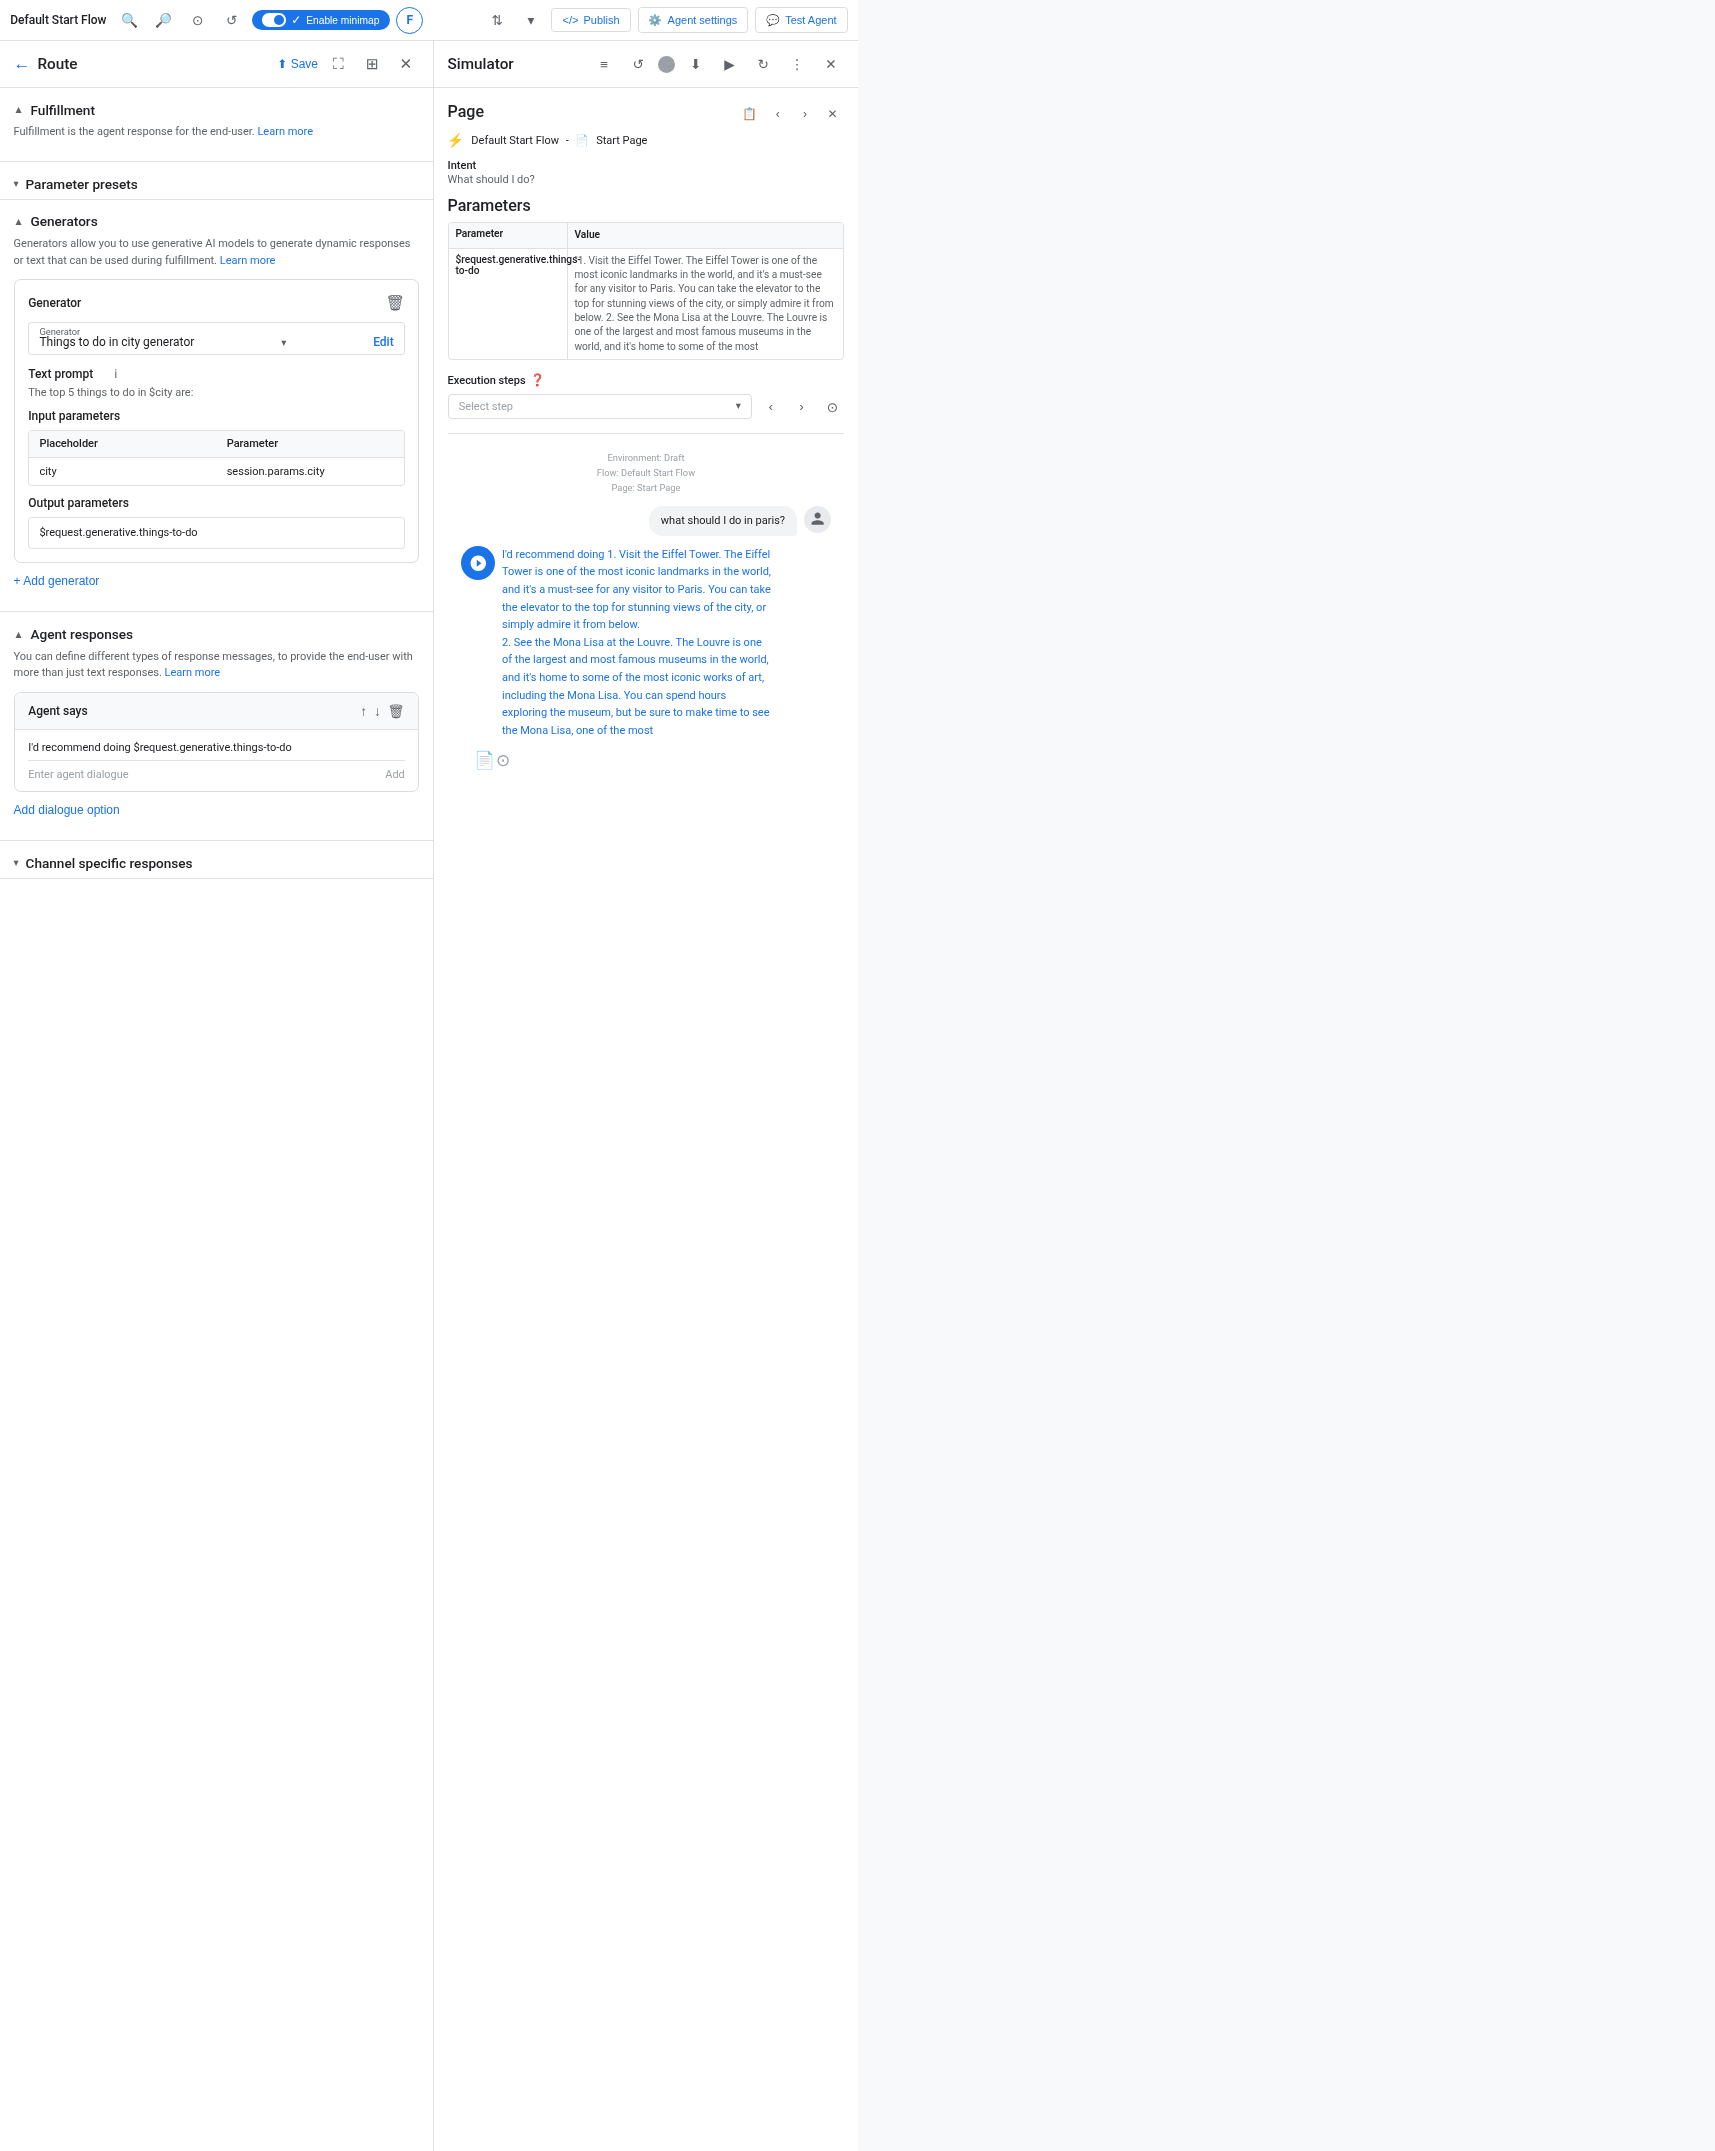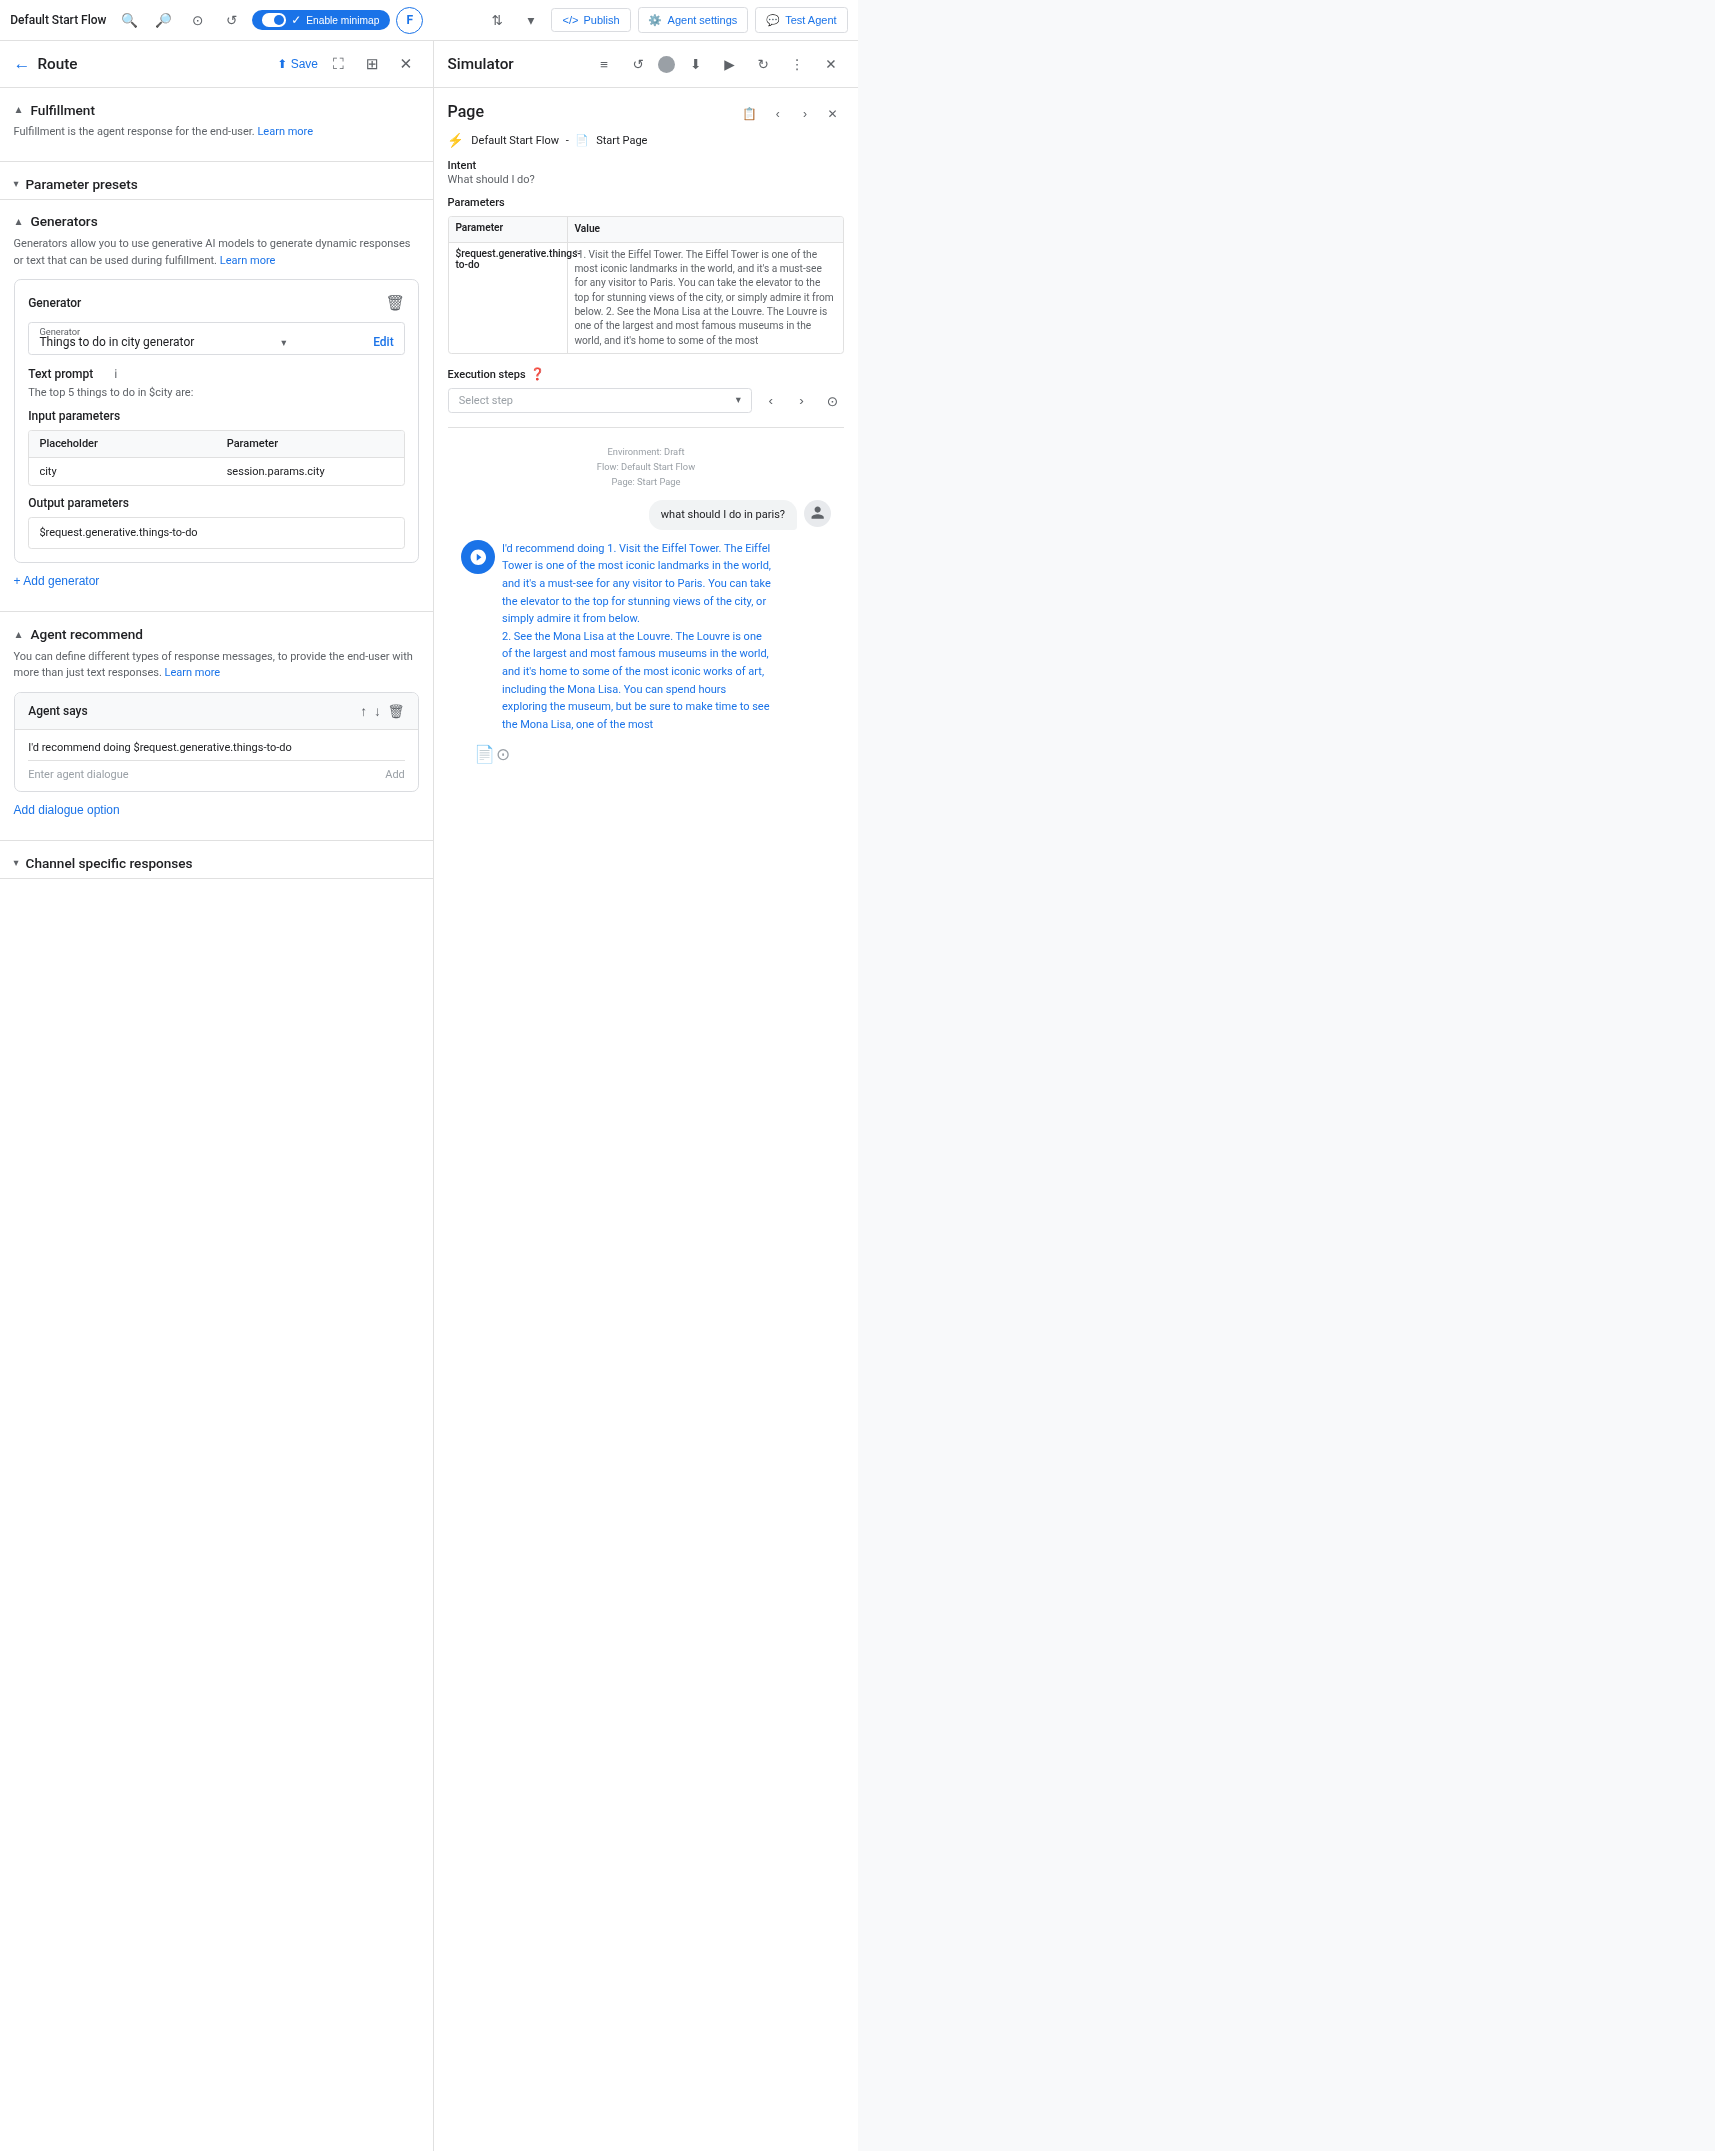--- a/index.html
+++ b/index.html
@@ -129,21 +129,21 @@
     .simulator-content { flex: 1; overflow-y: auto; padding: 13.6px; }
 
     .sim-section-label { font-size: 16px; font-weight: 500; color: #202124; margin-bottom: 3.4px; }
     .sim-page-info { display: flex; align-items: center; gap: 6.8px; margin-bottom: 10.2px; font-size: 11px; color: #202124; }
     .page-nav { display: flex; gap: 3.4px; margin-left: auto; }
     .page-nav-btn { width: 24px; height: 24px; border: none; background: transparent; cursor: pointer; color: #5f6368; font-size: 12px; }
 
     .intent-label { font-size: 11px; font-weight: 500; margin-bottom: 1.7px; }
     .intent-value { font-size: 11px; color: #5f6368; margin-bottom: 10.2px; }
 
-    .params-label { font-size: 11px; font-weight: 500; margin-bottom: 6.8px; }
+    .params-label { font-size: 16px; font-weight: 500; margin-bottom: 6.8px; }
     .sim-params-table { width: 100%; border: 0.8px solid #e0e0e0; border-radius: 3.4px; overflow: hidden; margin-bottom: 13.6px; font-size: 10.2px; }
     .sim-params-header { display: flex; background: #f8f9fa; border-bottom: 0.8px solid #e0e0e0; }
     .sim-params-row { display: flex; }
     .sim-col { padding: 5.1px 6.8px; font-size: 10.2px; }
     .sim-col-param { width: 119px; border-right: 0.8px solid #e0e0e0; font-weight: 500; }
     .sim-col-value { flex: 1; color: #5f6368; line-height: 1.4; }
     .sim-col-header { font-weight: 600; color: #202124; }
 
     .exec-steps-label { display: flex; align-items: center; gap: 5px; font-size: 11px; font-weight: 500; margin-bottom: 6.8px; }
     .exec-steps-row { display: flex; align-items: center; gap: 6.8px; margin-bottom: 13.6px; }
@@ -301,21 +301,21 @@
           <div class="output-field">$request.generative.things-to-do</div>
         </div>
 
         <button class="add-generator-btn">+ Add generator</button>
       </div>
     </div>
 
     <div class="section">
       <div class="section-header">
         <span class="chevron">▲</span>
-        <span class="section-title">Agent recommend</span>
+        <span class="section-title">Agent responses</span>
       </div>
       <div class="section-content">
         <p class="section-desc">
           <span>You can define different types of response messages, to provide the end-user with more than just text responses.</span>
           <a class="learn-more">Learn more</a>
         </p>
 
         <div class="agent-says-card">
           <div class="agent-says-header">
             <span class="agent-says-title">Agent says</span>

